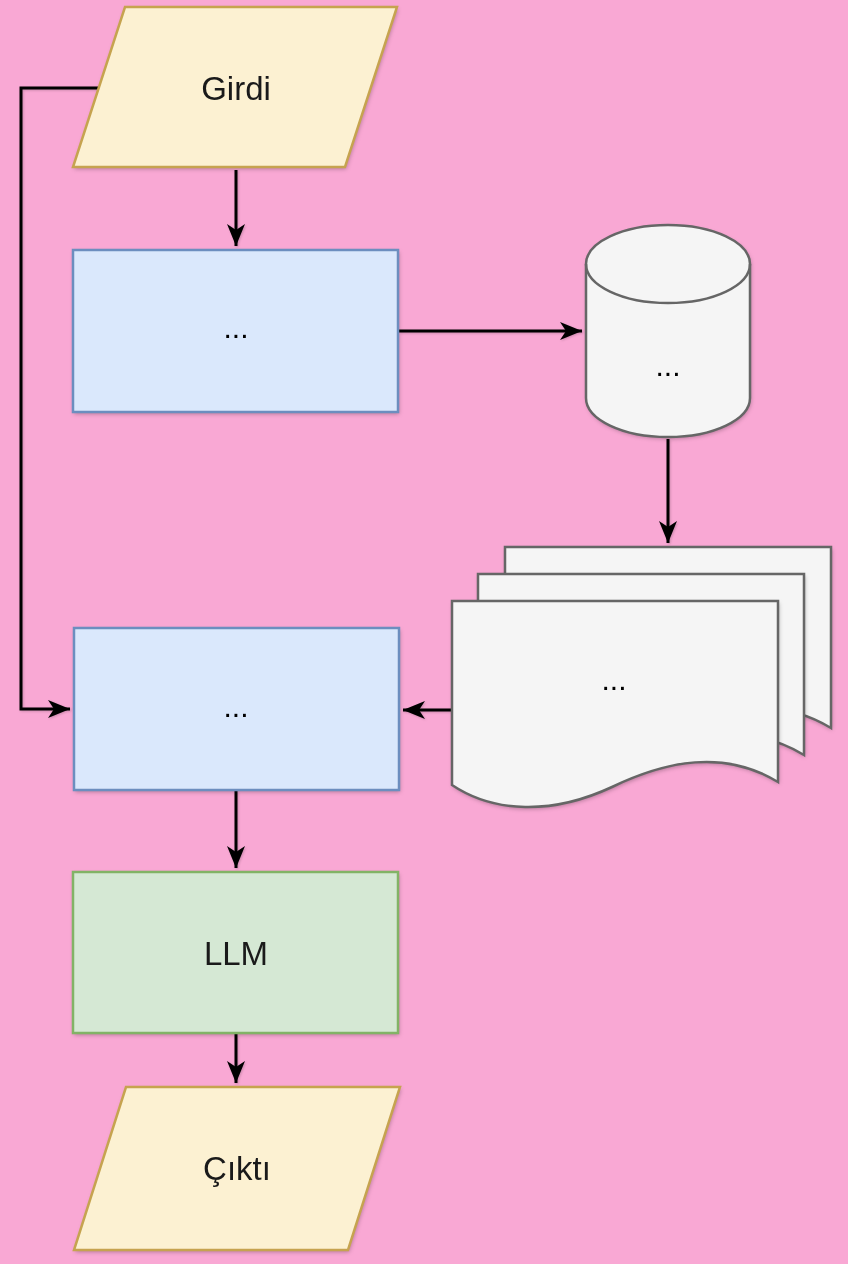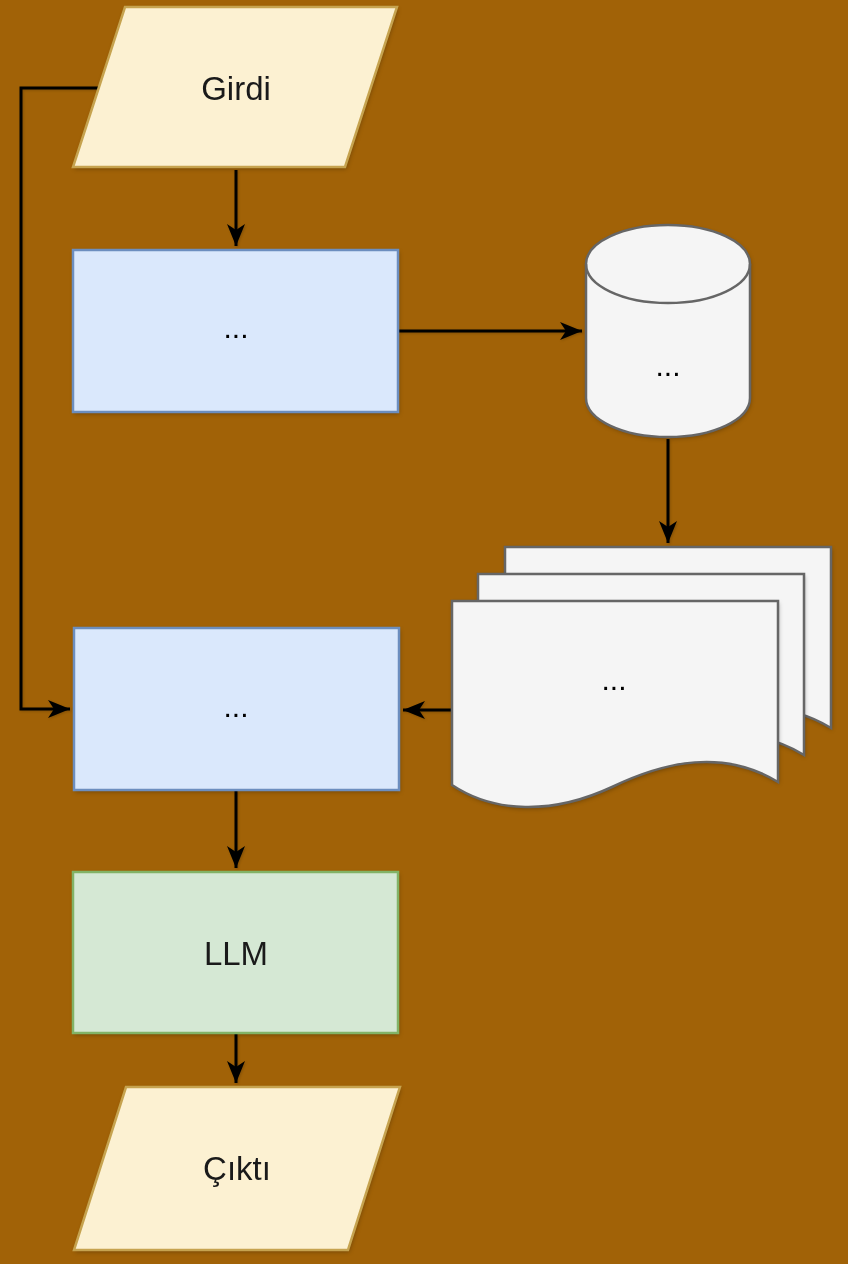--- a/index.html
+++ b/index.html
@@ -8,21 +8,21 @@
     background: #ffffff;
     width: 848px;
     height: 1264px;
     overflow: hidden;
     font-family: "Liberation Sans", sans-serif;
   }
   .canvas {
     position: relative;
     width: 848px;
     height: 1264px;
-    background: #a16207;
+    background: #f9a8d4;
   }
   svg { display: block; }
   .shape {
     filter: drop-shadow(1.5px 2.5px 2px rgba(0,0,0,0.28));
   }
   .edge {
     filter: drop-shadow(1px 1.5px 1px rgba(0,0,0,0.18));
   }
   .node-label {
     font-family: "Liberation Sans", sans-serif;

